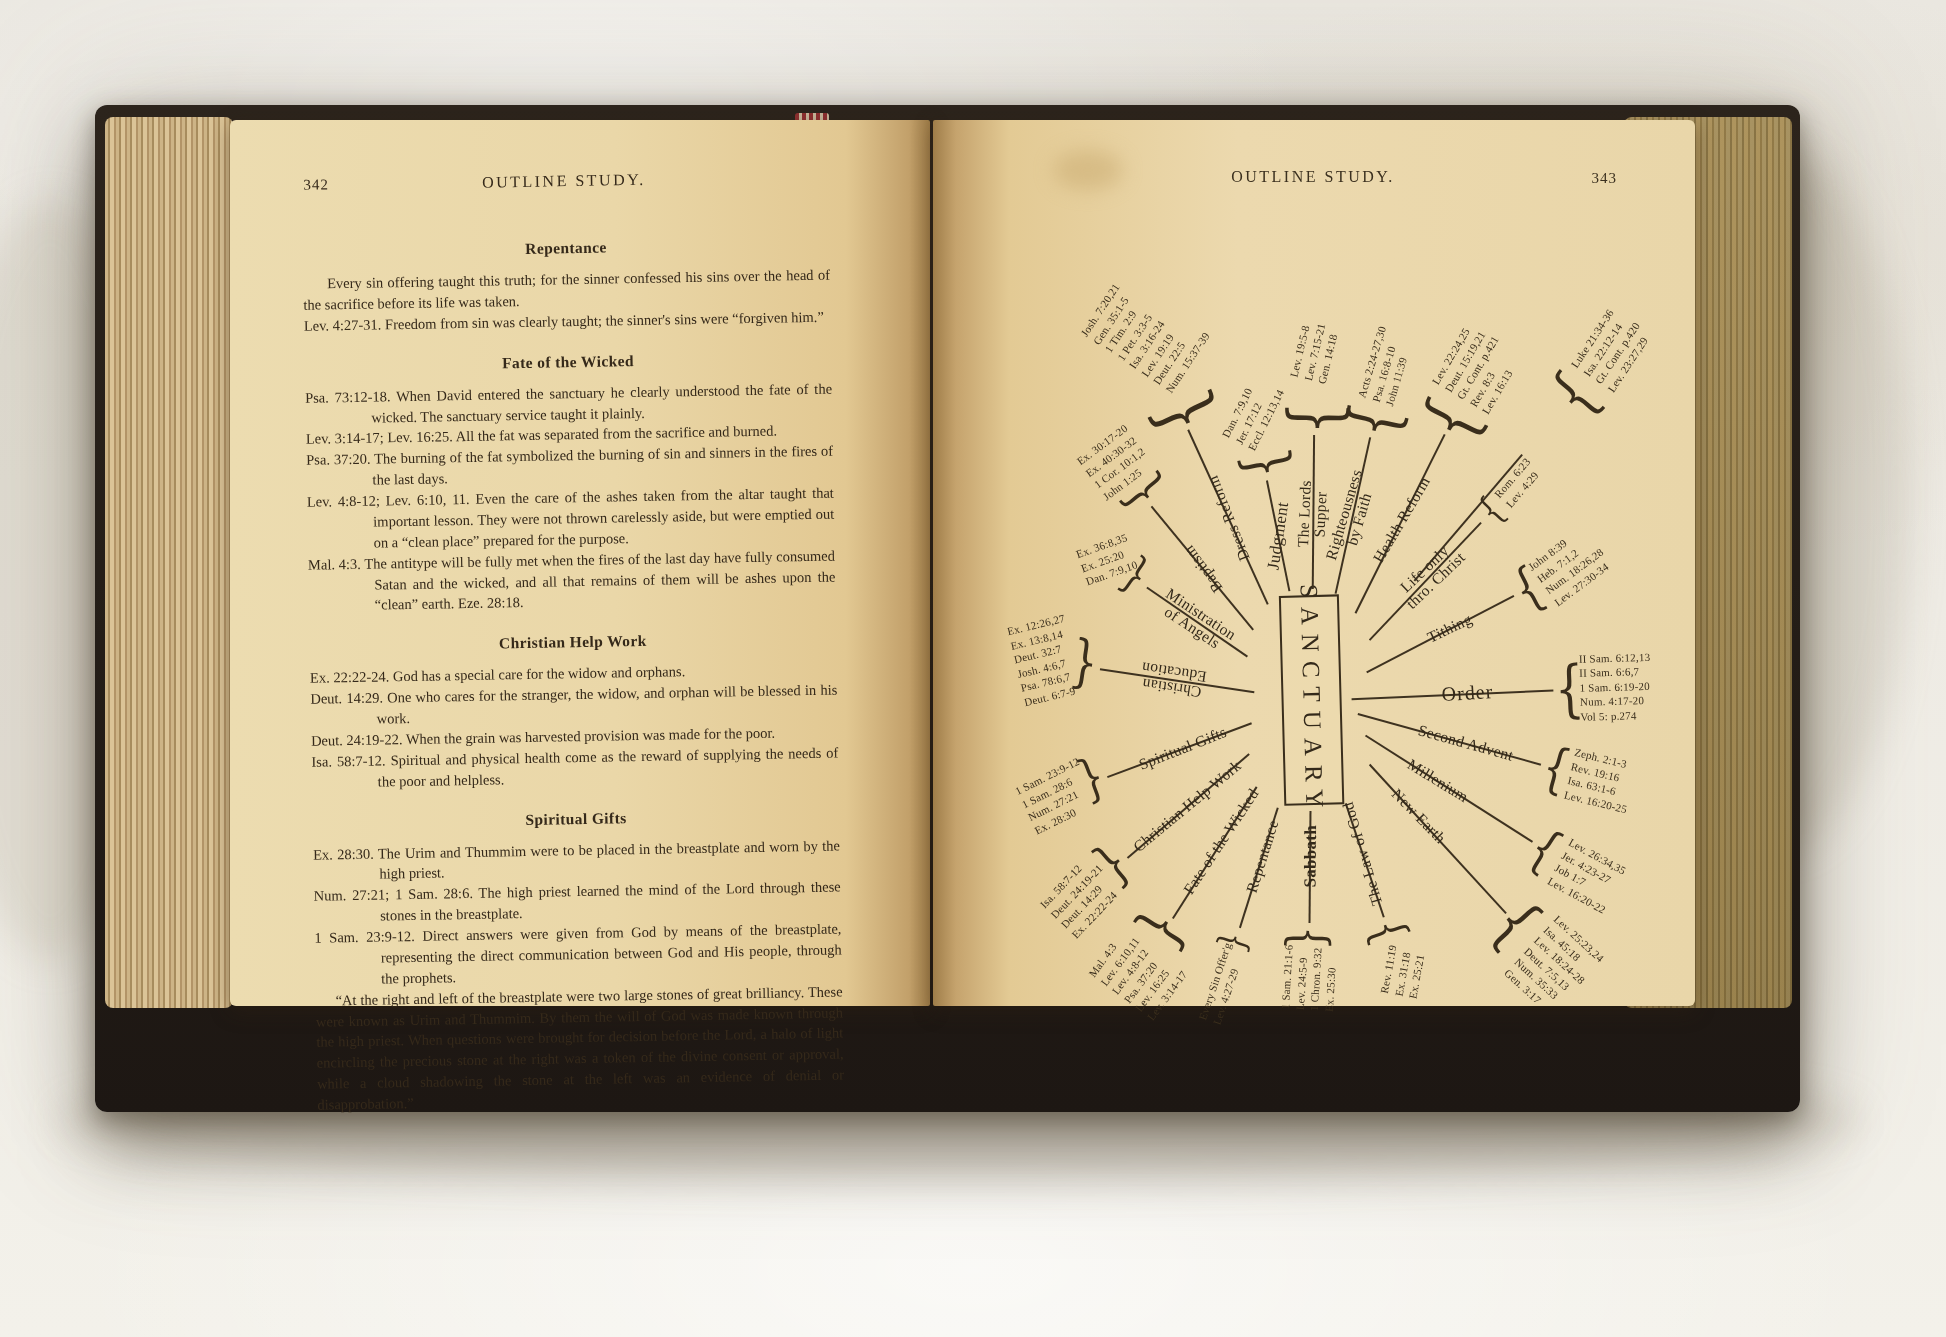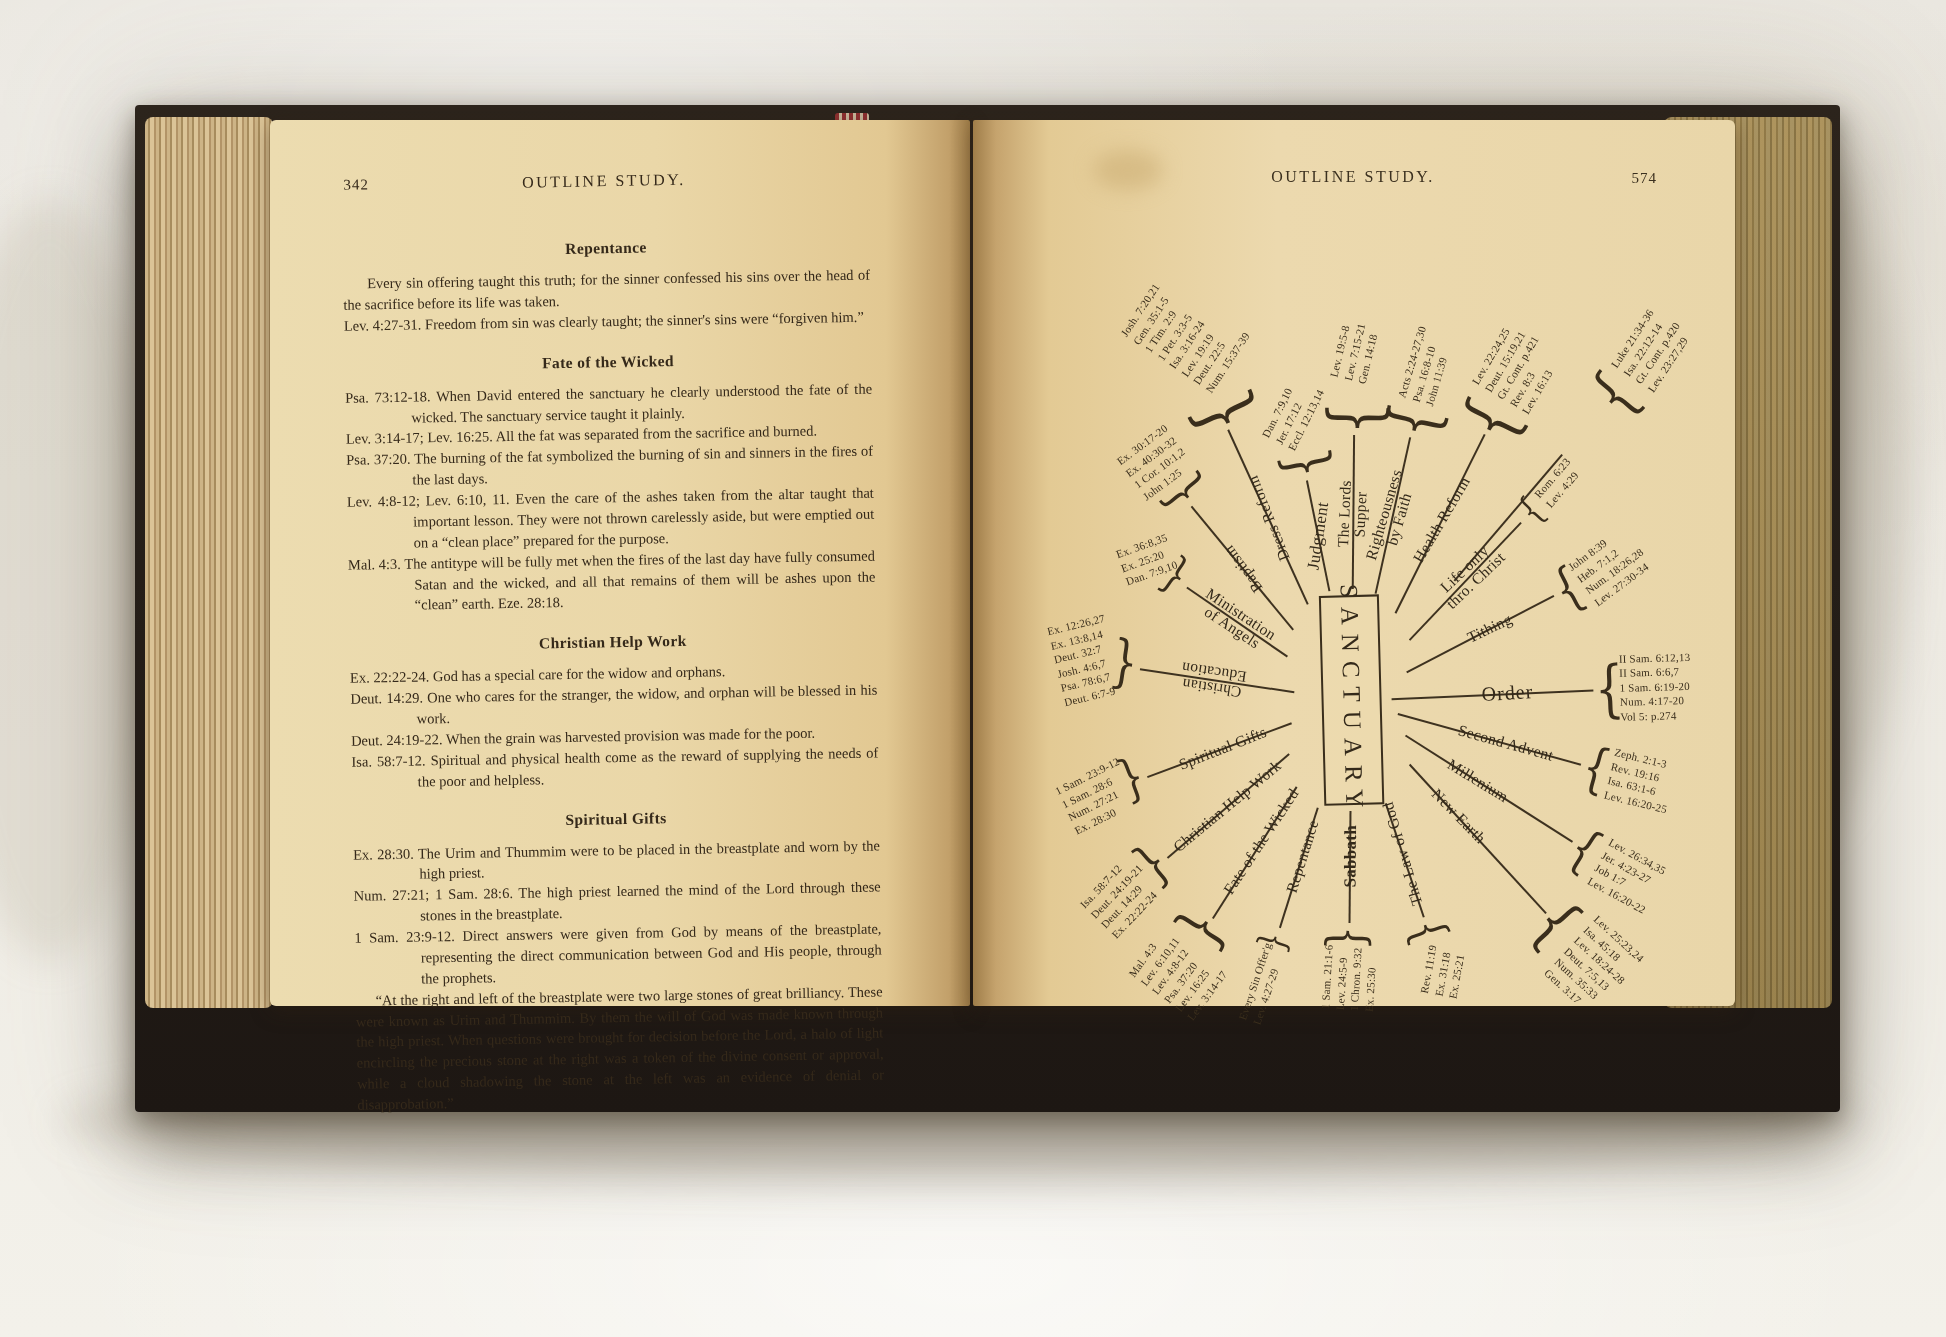--- a/index.html
+++ b/index.html
@@ -4,23 +4,23 @@
 <style>
   html,body{margin:0;padding:0;background:#d8d4cb;}
   .scene{position:relative;width:1946px;height:1337px;overflow:hidden;
     font-family:"Liberation Serif", serif;
     background:
       radial-gradient(1200px 500px at 30% 8%, rgba(255,255,255,.55), rgba(0,0,0,0) 60%),
       radial-gradient(900px 420px at 85% 20%, rgba(210,200,180,.35), rgba(0,0,0,0) 70%),
       radial-gradient(1400px 600px at 50% 95%, rgba(255,255,255,.6), rgba(0,0,0,0) 65%),
       linear-gradient(180deg,#eae7e0 0%, #efece5 45%, #f3f1ea 100%);}
   .wrinkle{position:absolute;border-radius:50%;filter:blur(18px);}
-  .book{position:absolute;left:95px;top:105px;width:1705px;height:1007px;border-radius:4px;
+  .book{position:absolute;left:95px;top:105px;width:1705px;height:1007px;border-radius:12px;
     background:linear-gradient(180deg,#2c241c,#1d1713);
-    box-shadow:0 35px 70px rgba(70,60,42,.5), 0 8px 25px rgba(60,50,35,.45), 0 0 140px rgba(130,120,95,.25);margin-left:40px;}
+    box-shadow:0 35px 70px rgba(70,60,42,.5), 0 8px 25px rgba(60,50,35,.45), 0 0 140px rgba(130,120,95,.25);}
   .fore-edge{position:absolute;top:12px;height:891px;border-radius:8px;}
   .fore-edge.left{left:10px;width:128px;
     background:repeating-linear-gradient(90deg,#cdb486 0 3px,#a78c5d 3px 5px,#dbc497 5px 9px,#b29467 9px 11px);}
   .fore-edge.right{right:8px;width:168px;
     background:repeating-linear-gradient(90deg,#d6c59b 0 4px,#b3a277 4px 6px,#cfc3a2 6px 10px,#a99a72 10px 12px),
     linear-gradient(180deg,#cfc09a,#b7a87f);background-blend-mode:multiply;}
   .headband{position:absolute;left:700px;top:8px;width:34px;height:16px;border-radius:3px;
     background:repeating-linear-gradient(90deg,#8d2f2f 0 4px,#c8b79a 4px 7px);}
   .page{position:absolute;top:15px;height:886px;box-shadow:0 6px 20px rgba(50,35,18,.38);}
   .page.left{left:135px;width:700px;border-radius:6px 2px 2px 6px;
@@ -102,21 +102,21 @@
           <div class="para hang">1 Sam. 23:9-12.  Direct answers were given from God by means of the breastplate, representing the direct communication between God and His people, through the prophets.</div>
           <div class="para quote">“At the right and left of the breastplate were two large stones of great brilliancy.  These were known as Urim and Thummim.  By them the will of God was made known through the high priest.  When questions were brought for decision before the Lord, a halo of light encircling the precious stone at the right was a token of the divine consent or approval, while a cloud shadowing the stone at the left was an evidence of denial or disapprobation.”</div>
         </div>
       </div>
     </div>
 
     <div class="page right">
       <div class="rp-inner">
         <div class="stain" style="left:120px;top:30px;width:70px;height:40px;background:#c8a96e;"></div>
         <div class="rp-head">OUTLINE STUDY.</div>
-        <div class="rp-num">574</div>
+        <div class="rp-num">343</div>
         <div class="diagram">
           <div class="center-box">
             <span>SANCTUARY</span>
           </div>
 
         <div class="spoke-line" style="left: 375px; top: 580px; width: 113px; transform: rotate(-100deg) translateX(112px);"></div>
             <div class="spoke-label" style="left: 345.827px; top: 414.552px; font-size: 17px; transform: translate(-50%, -50%) rotate(-80deg);">Judgment</div>
             <span class="brace" style="left: 333.151px; top: 342.661px; font-size: 44px; transform: translate(-50%, -50%) rotate(-100deg) scaleY(1.35);">{</span>
             <div class="ref-cluster" style="left: 324.295px; top: 292.436px; transform: translate(-50%, -50%) rotate(-62deg);">
               <div class="ref-line">Dan. 7:9,10</div>

